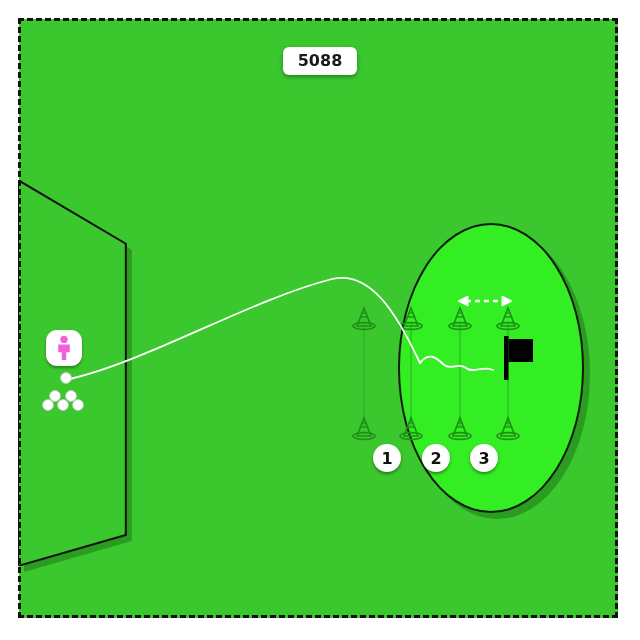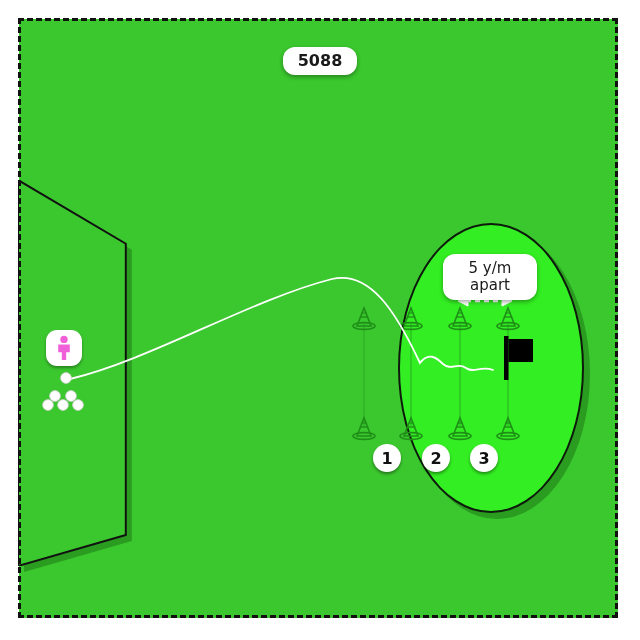--- a/index.html
+++ b/index.html
@@ -55,21 +55,21 @@
   }
 
   
   .layer{position:absolute;left:0;top:0;width:640px;height:640px;}
   .layer-cones{z-index:4;}
   .layer-path{z-index:5;}
   .layer-top{z-index:7;}
 
   
   .pill{
-    position:absolute;background:#ffffff;border-radius:12px;
+    position:absolute;background:#ffffff;border-radius:6px;
     color:#1a1a1a;text-align:center;
     box-shadow:0 2px 4px rgba(0,0,0,.35);
     display:flex;align-items:center;justify-content:center;
     z-index:8;
     line-height:1.15;
   }
   #hole-id-pill{left:283px;top:47px;width:74px;height:28px;font-size:16px;font-weight:bold;}
   #ball-path-pill{left:281px;top:264px;width:96px;height:26px;font-size:14px;font-weight:bold;}
   #spacing-pill{left:443px;top:254px;width:94px;height:46px;font-size:15px;flex-direction:column;}
 
@@ -170,23 +170,19 @@
   <div class="player-marker">
     <svg width="22" height="26" viewBox="0 0 22 26">
       <circle cx="11" cy="4.4" r="3.7" fill="#f060d8"></circle>
       <path d="M 5.2,9.6 L 16.8,9.6 L 16.8,17.2 L 13.2,17.2 L 13.2,25 L 8.8,25 L 8.8,17.2 L 5.2,17.2 Z" fill="#f060d8"></path>
     </svg>
   </div>
 
   <div class="pill" id="hole-id-pill">5088</div>
 
 
-  <div class="pill" id="spacing-pill">
-    <span>5 y/m</span>
-    <span>apart</span>
-  </div>
 
   <div class="lane-num" id="lane-num-1">1</div>
   <div class="lane-num" id="lane-num-2">2</div>
   <div class="lane-num" id="lane-num-3">3</div>
 
   <div class="boundary"></div>
 </div>
 
 </body></html>

